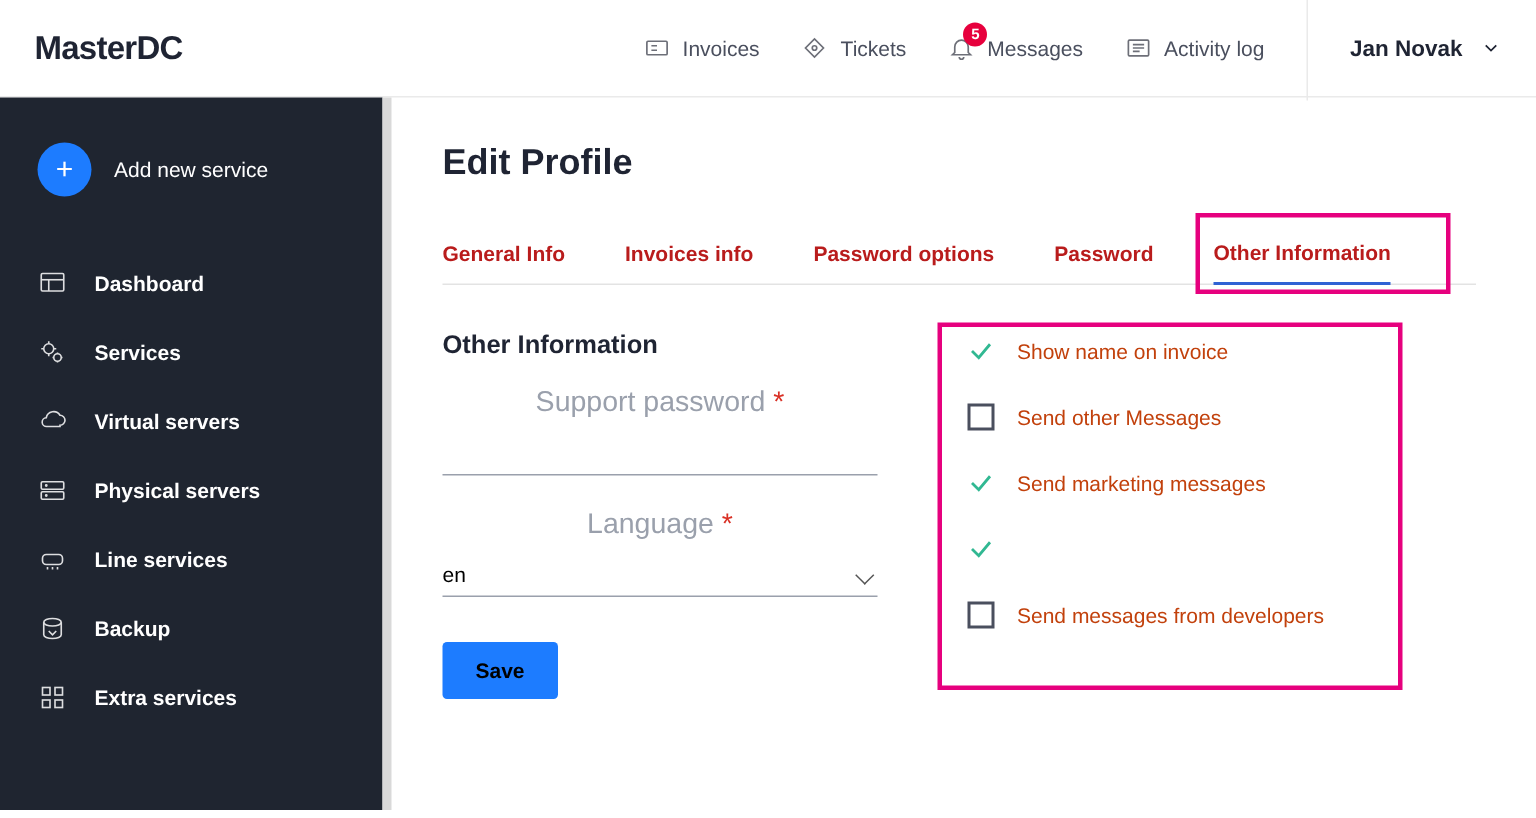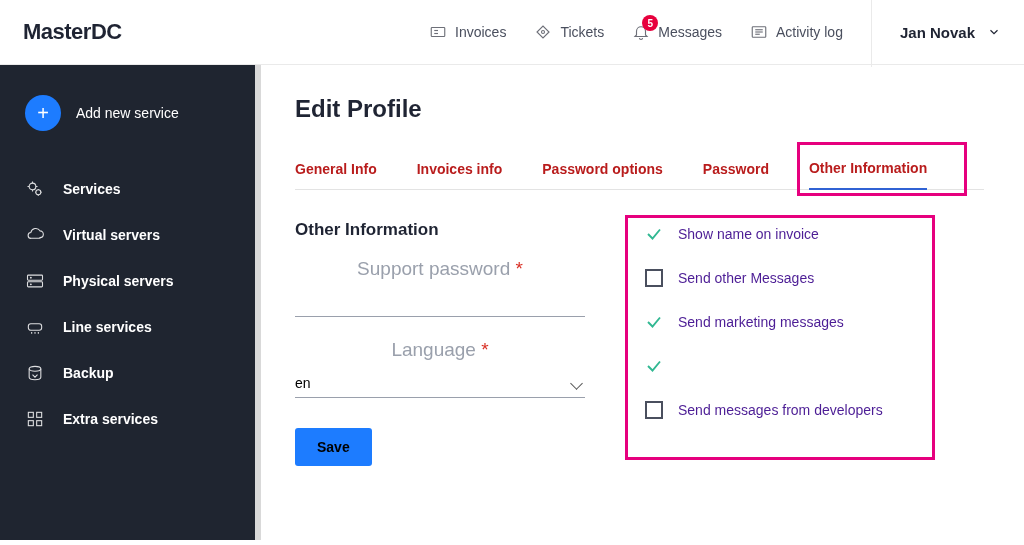--- a/index.html
+++ b/index.html
@@ -46,21 +46,21 @@
   .section-title { font-weight: 700; font-size: 17px; margin-bottom: 18px; }
   .field-label { font-size: 19px; color: #9aa0ac; margin-bottom: 8px; text-align: center; }
   .field-label .req { color: #d93025; }
   .text-input { width: 100%; border: none; border-bottom: 1px solid #9aa0ac; padding: 6px 0; font-size: 14px; outline: none; margin-bottom: 22px; background: transparent; }
   .select-wrap { position: relative; margin-bottom: 30px; }
   .select-wrap::after { content: ''; position: absolute; right: 4px; top: 10px; width: 8px; height: 8px; border-right: 1.5px solid #555; border-bottom: 1.5px solid #555; transform: rotate(45deg); pointer-events: none; }
   .select-input { width: 100%; border: none; border-bottom: 1px solid #9aa0ac; padding: 6px 0; font-size: 14px; outline: none; background: transparent; appearance: none; }
   .save-btn { background: #1d7cff; color: #000000; border: none; padding: 11px 22px; font-size: 14px; font-weight: 600; border-radius: 3px; cursor: pointer; }
   
   .opt-row { display: flex; align-items: center; gap: 15px; margin-bottom: 26px; }
-  .opt-row span { font-size: 14px; color: #4c1d95; }
+  .opt-row span { font-size: 14px; color: #c2410c; }
   .chk { width: 18px; height: 18px; display: inline-flex; align-items: center; justify-content: center; }
   .chk.checked svg { stroke: #31b892; }
   .chk.unchecked { border: 2px solid #4a4f5e; }
   .chk svg { width: 20px; height: 20px; }
 </style>
 </head>
 <body>
 
 <div class="header">
   <div class="logo">MasterDC</div>
@@ -110,20 +110,28 @@
 </div>
 
 <div class="layout">
 
   <div class="sidebar">
     <div class="add-btn">
       <div class="add-circle">+</div>
       <div class="add-label">Add new service</div>
     </div>
     <ul class="menu">
+      <li>
+        <svg fill="none" stroke="#fff" stroke-width="1.3" viewBox="0 0 24 24">
+            <rect x="3" y="4" width="18" height="14" rx="1"></rect>
+            <line x1="3" y1="9" x2="21" y2="9"></line>
+            <line x1="9" y1="9" x2="9" y2="18"></line>
+          </svg>
+        <span>Dashboard</span>
+      </li>
       <li>
         <svg fill="none" stroke="#fff" stroke-width="1.3" viewBox="0 0 24 24">
             <circle cx="9" cy="9" r="4"></circle>
             <circle cx="16" cy="16" r="3"></circle>
             <path d="M9 5v-2M9 13v2M5 9h-2M13 9h2M16 13v-1M16 19v1M13 16h-1M19 16h1"></path>
           </svg>
         <span>Services</span>
       </li>
       <li>
         <svg fill="none" stroke="#fff" stroke-width="1.3" viewBox="0 0 24 24">

